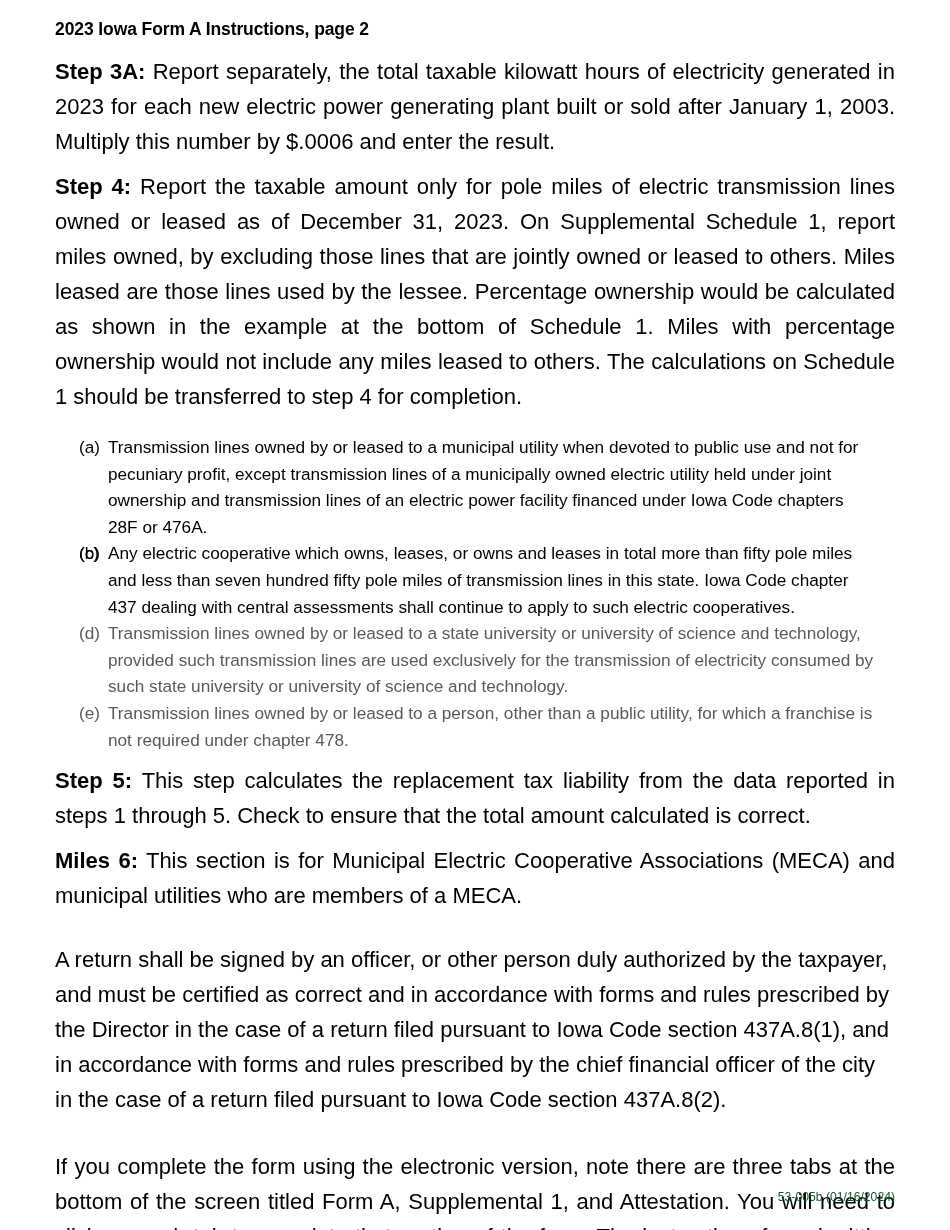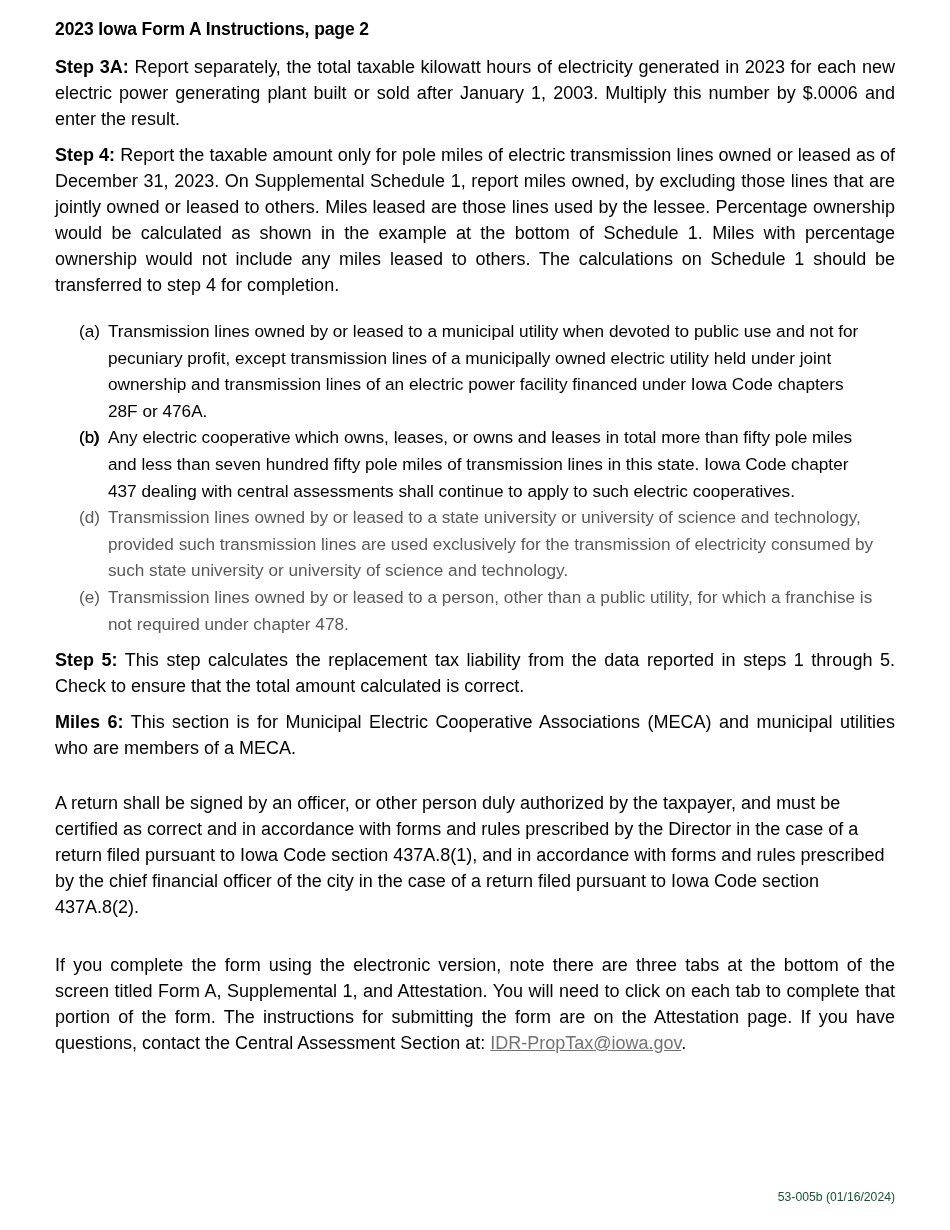--- a/index.html
+++ b/index.html
@@ -29,22 +29,22 @@
   .doc-header {
     text-align: left;
     font-size: 17.5px;
     font-weight: bold;
     letter-spacing: -0.1px;
     padding-top: 19px;
     color: #000000;
   }
   p.para {
     margin: 0 0 0 0;
-    font-size: 18px;
-    line-height: 26px;
+    font-size: 22px;
+    line-height: 35px;
     text-align: justify;
     text-justify: inter-word;
     color: #000000;
   }
   p.para.left {
     text-align: left;
   }
   .gap-sm { height: 10px; }
   .gap-md { height: 14px; }
   .gap-lg { height: 29px; }

